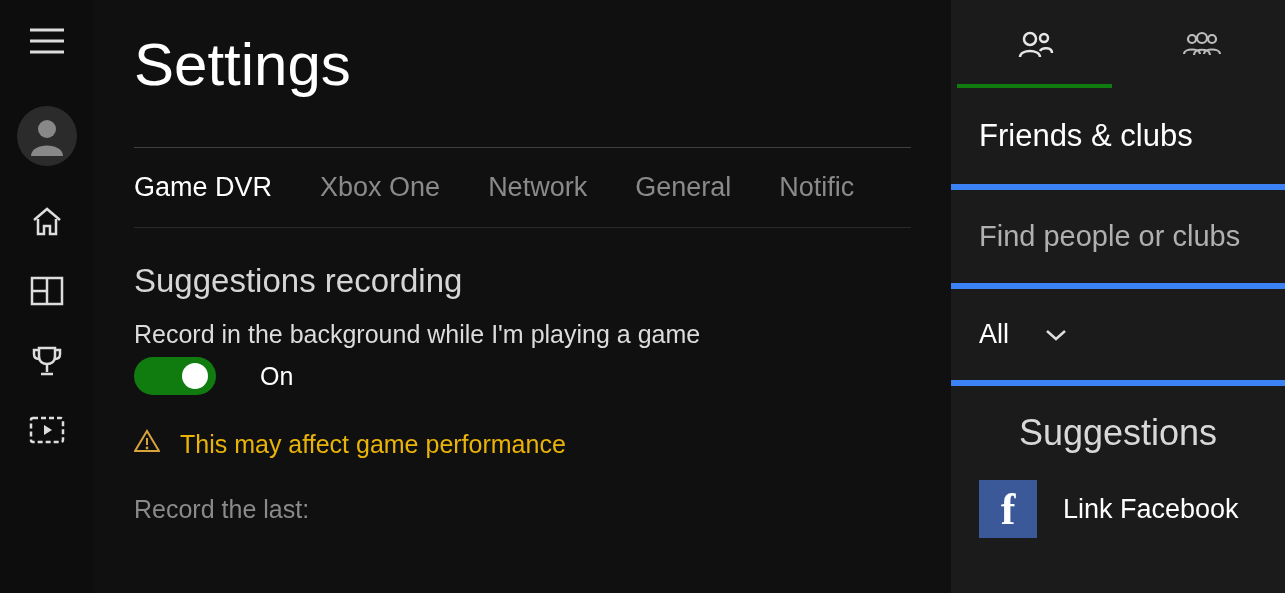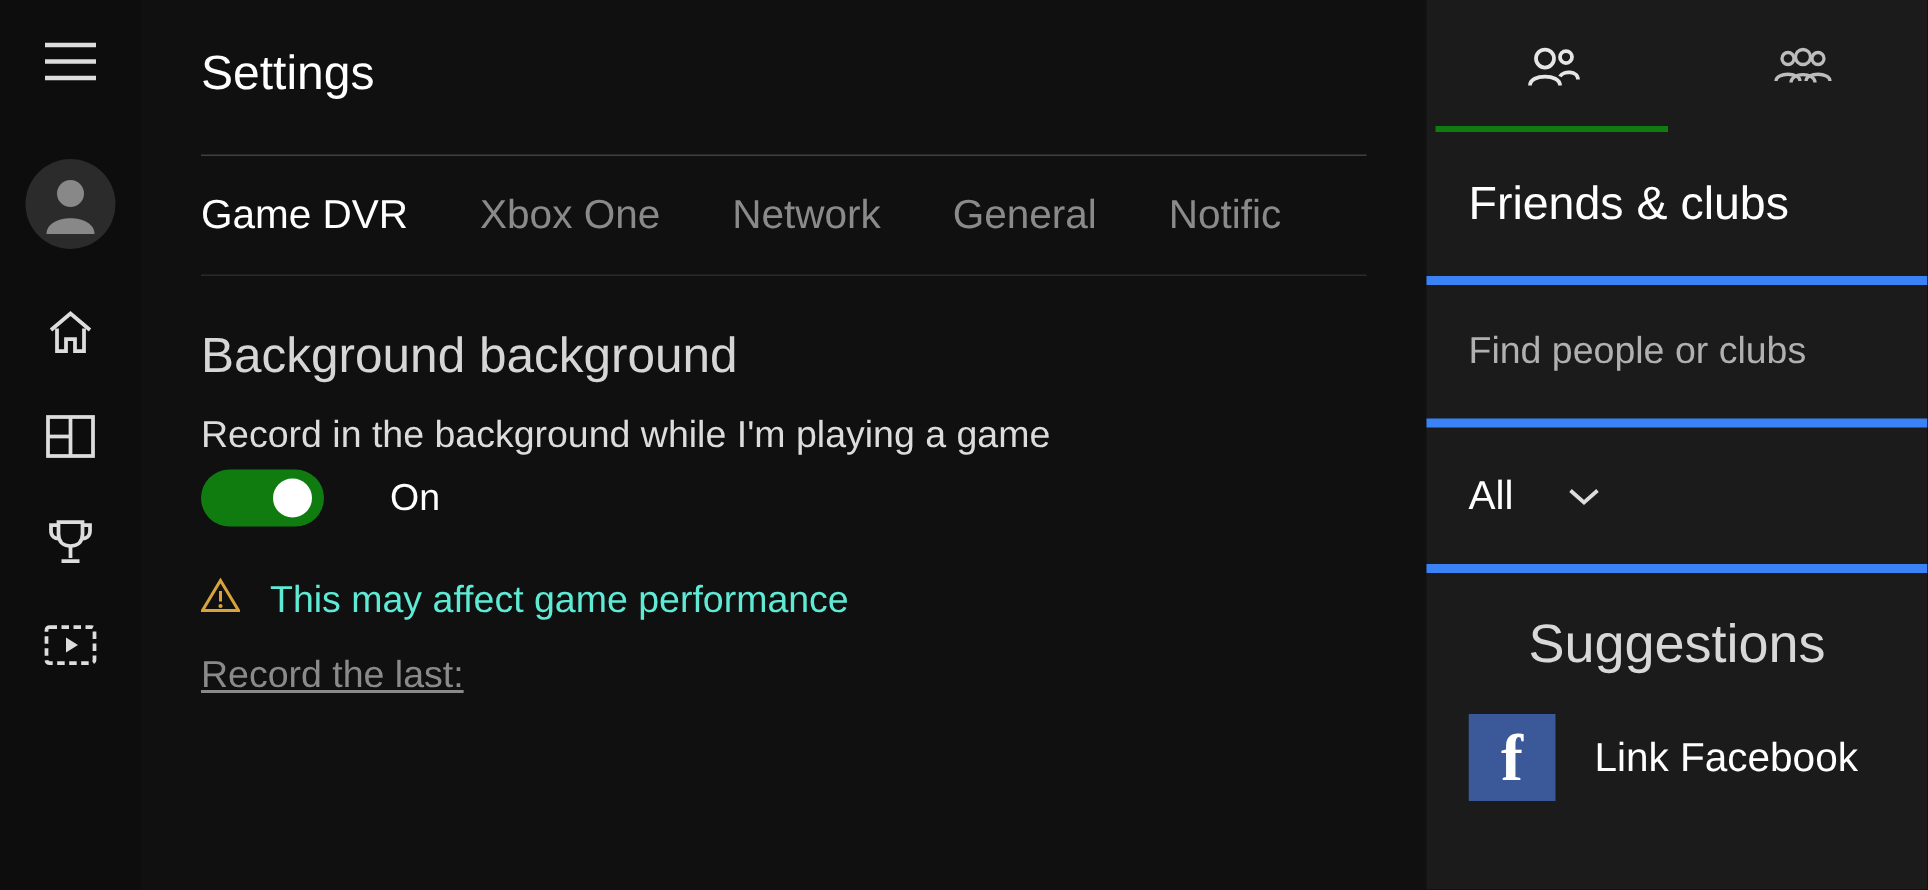--- a/index.html
+++ b/index.html
@@ -28,24 +28,24 @@
   }
   .main {
     flex: 1;
     background: #101010;
     padding: 30px 40px 0 40px;
     display: flex;
     flex-direction: column;
     overflow: hidden;
   }
   .settings-title {
-    font-size: 32px;
+    font-size: 60px;
     font-weight: 400;
     color: #fff;
-    margin-bottom: 36px;
+    margin-bottom: 48px;
   }
   .tabs {
     display: flex;
     gap: 48px;
     border-top: 1px solid #404040;
     border-bottom: 1px solid #2a2a2a;
     padding: 24px 0;
     font-size: 27px;
     color: #8a8a8a;
     white-space: nowrap;
@@ -67,23 +67,23 @@
   .toggle-row { display: flex; align-items: center; gap: 44px; margin-bottom: 34px;}
   .toggle {
     width: 82px; height: 38px; background: #107c10; border-radius: 20px;
     position: relative; cursor: pointer;
   }
   .toggle .knob {
     width: 26px; height: 26px; background: #fff; border-radius: 50%;
     position: absolute; top: 6px; right: 8px;
   }
   .toggle-label { font-size: 25px; color: #fff; }
-  .warning-row { display: flex; align-items: center; gap: 20px; font-size: 25px; color: #5eead4; margin-bottom: 20px; text-align: right; }
+  .warning-row { display: flex; align-items: center; gap: 20px; font-size: 25px; color: #eab308; margin-bottom: 36px; text-align: right; }
   .warn-icon { color: #d8a33b; }
-  .record-row { display: flex; align-items: center; gap: 26px; font-size: 25px; color: #8a8a8a; text-decoration: underline; }
+  .record-row { display: flex; align-items: center; gap: 26px; font-size: 25px; color: #8a8a8a; }
   .record-row .select { display: flex; align-items:center; gap: 16px; color:#d0d0d0; cursor:pointer; }
 
   .rightpane {
     width: 334px;
     background: #1b1b1b;
     display: flex;
     flex-direction: column;
   }
   .right-tabs {
     display: flex;
@@ -95,21 +95,21 @@
     cursor:pointer; color:#e6e6e6; position:relative;
   }
   .right-tab.active::after {
     content:""; position:absolute; bottom:0; left:6px; right:6px; height:4px; background:#107c10;
   }
   .right-section {
     padding: 30px 28px;
     border-bottom: 6px solid #3b82f6;
   }
   .friends-title { font-size: 31px; color:#fff; }
-  .find-text { font-size: 25px; color:#b0b0b0; }
+  .find-text { font-size: 29px; color:#b0b0b0; }
   .filter-row { display:flex; align-items:center; gap:36px; font-size: 27px; color:#fff; cursor:pointer;}
   .suggest-pad { padding: 26px 28px 0 28px; }
   .suggest-title { font-size: 36px; color:#d8d8d8; margin-bottom: 26px; text-align: center;}
   .fb-row { display:flex; align-items:center; gap:26px; font-size:27px; color:#fff; cursor:pointer; white-space:nowrap; overflow:hidden;}
   .fb-icon { width:58px; height:58px; background:#3b5998; display:flex; align-items:center; justify-content:center; color:#fff; font-weight:bold; font-size:44px; font-family: Georgia, serif;}
 </style>
 </head>
 <body>
 
 <div class="leftbar">
@@ -163,21 +163,21 @@
 
   <div class="tabs">
     <div class="tab active">Game DVR</div>
     <div class="tab">Xbox One</div>
     <div class="tab">Network</div>
     <div class="tab">General</div>
     <div class="tab">Notific</div>
   </div>
 
   <div class="content">
-    <div class="section-heading">Background background</div>
+    <div class="section-heading">Suggestions recording</div>
     <div class="section-desc">Record in the background while I'm playing a game</div>
 
     <div class="toggle-row">
       <div class="toggle">
         <div class="knob"></div>
       </div>
       <div class="toggle-label">On</div>
     </div>
 
     <div class="warning-row">

